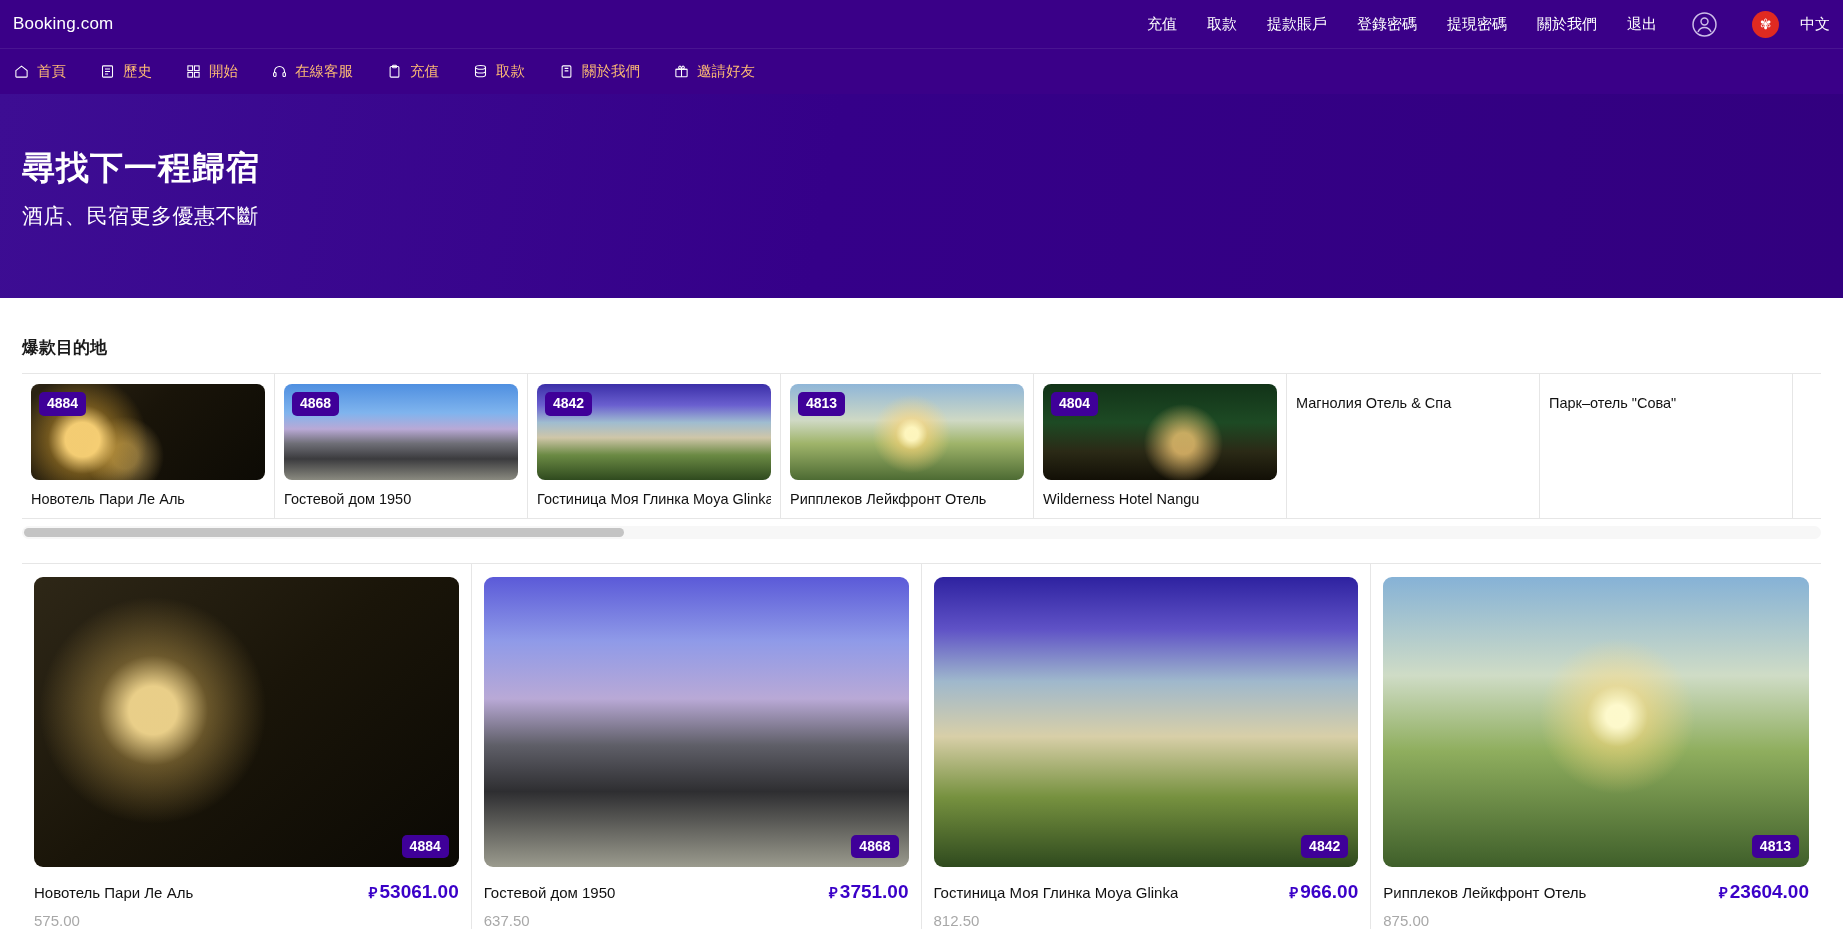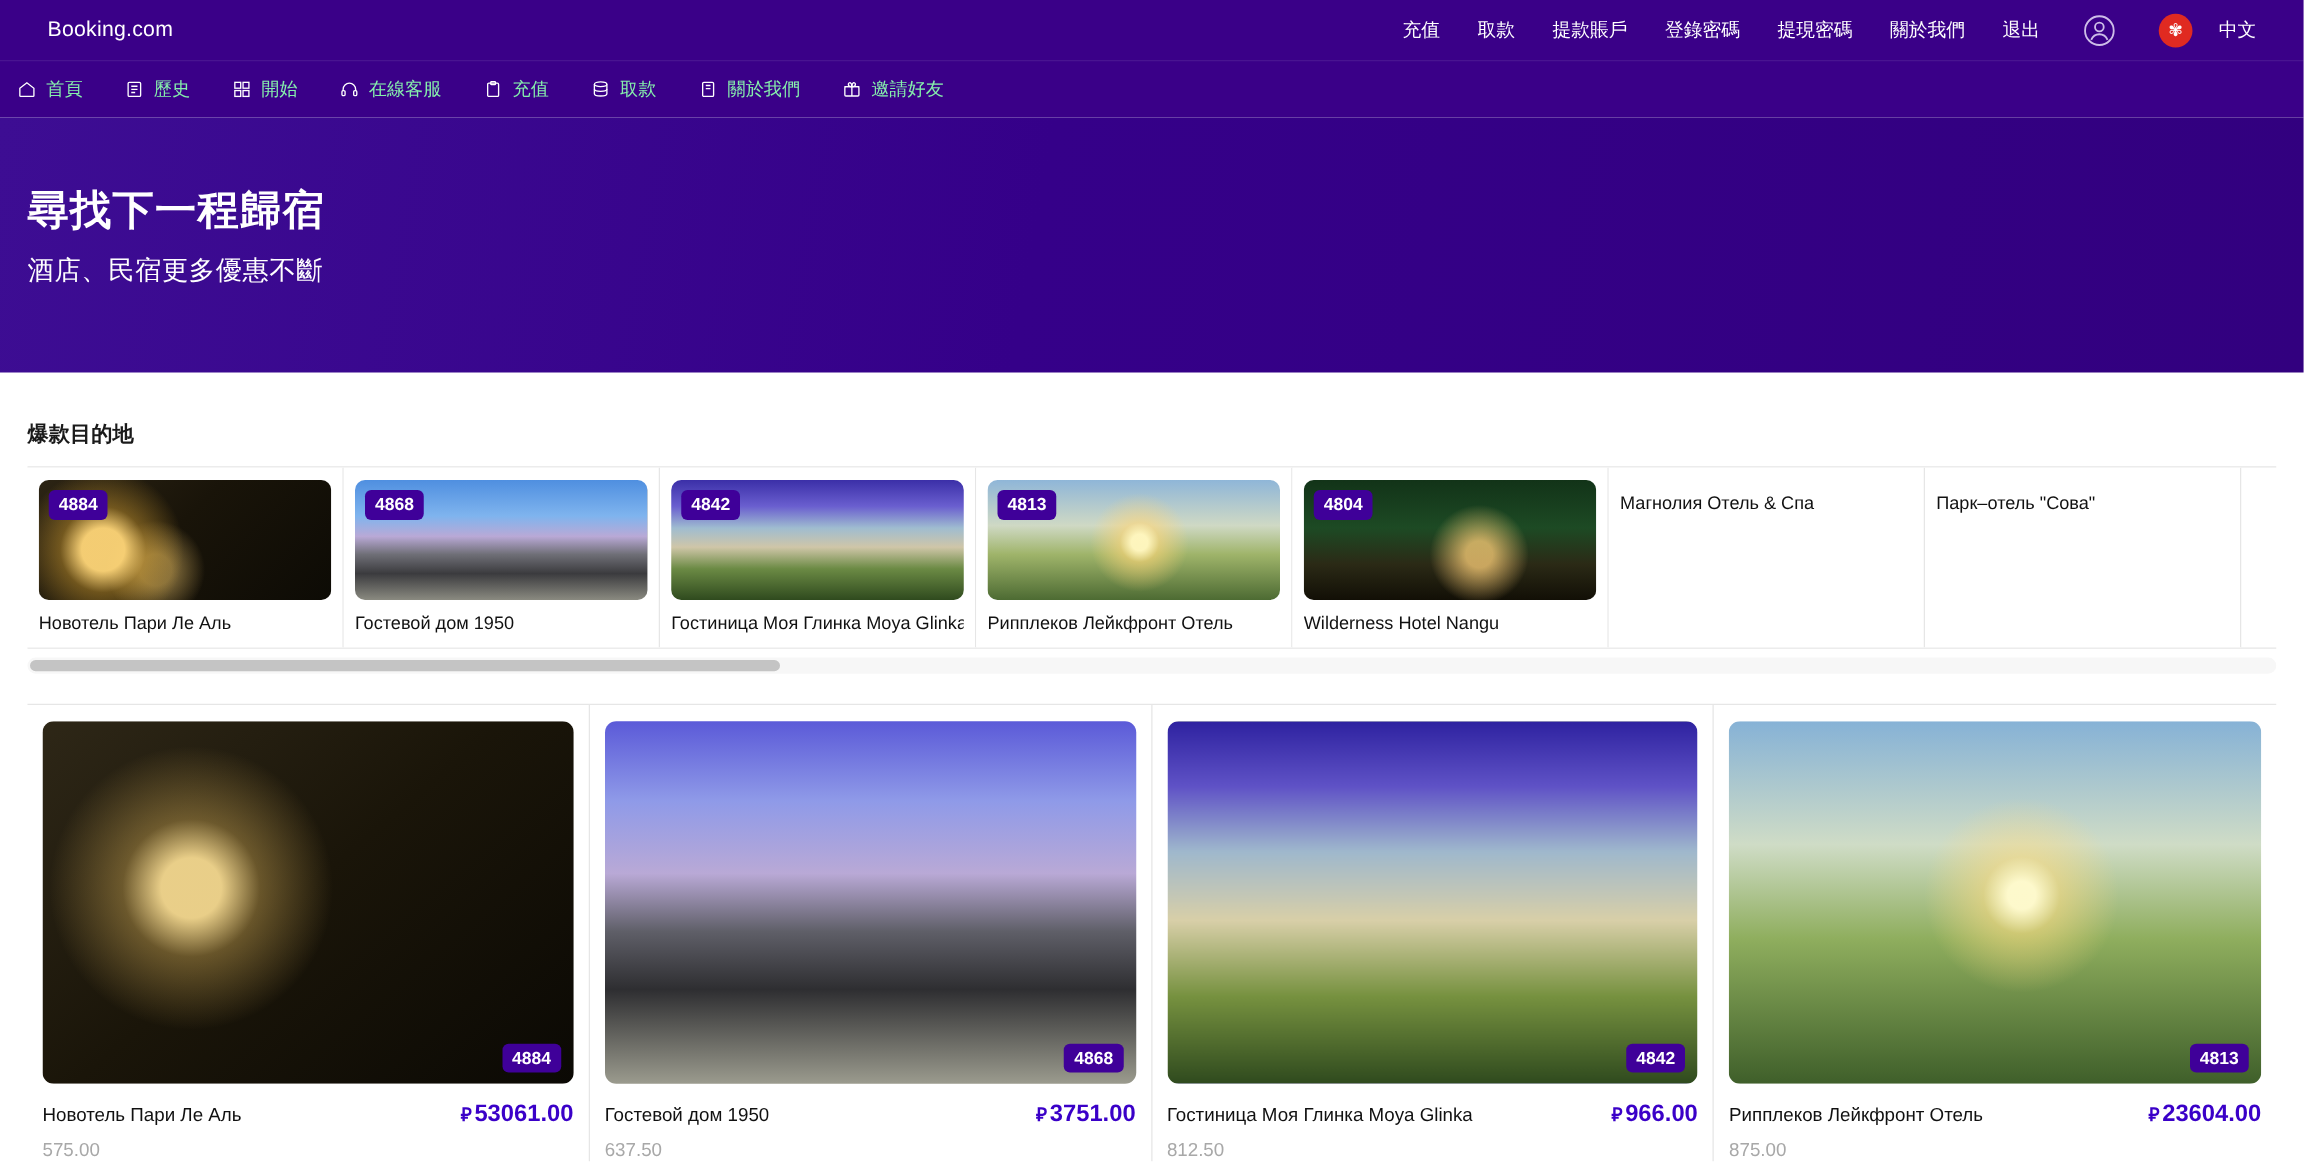--- a/index.html
+++ b/index.html
@@ -9,21 +9,21 @@
     background:#ffffff;
     overflow:hidden;
   }
 
   
   .topbar {
     height:48px;
     background:#3a0088;
     display:flex;
     align-items:center;
-    padding:0 38px;
+    padding:0 13px;
     position:relative;
     justify-content:space-between;
   }
   .brand {
     color:#ffffff;
     font-size:17px;
     letter-spacing:.2px;
     white-space:nowrap;
   }
   .topnav {
@@ -55,21 +55,21 @@
     height:46px;
     background:#3a0088;
     display:flex;
     align-items:center;
     padding:0 14px;
     gap:34px;
     border-top:1px solid rgba(255,255,255,0.08);
   }
   .subnav-item {
     display:flex; align-items:center; gap:8px;
-    color:#86efac; font-size:14.5px; white-space:nowrap; cursor:pointer;
+    color:#fdba74; font-size:14.5px; white-space:nowrap; cursor:pointer;
   }
   .subnav-item svg { display:block; }
 
   
   .hero {
     height:204px;
     background:linear-gradient(100deg,#3d0d93 0%,#350089 45%,#32007f 100%);
     padding:52px 22px 0 22px;
     position:relative;
   }

